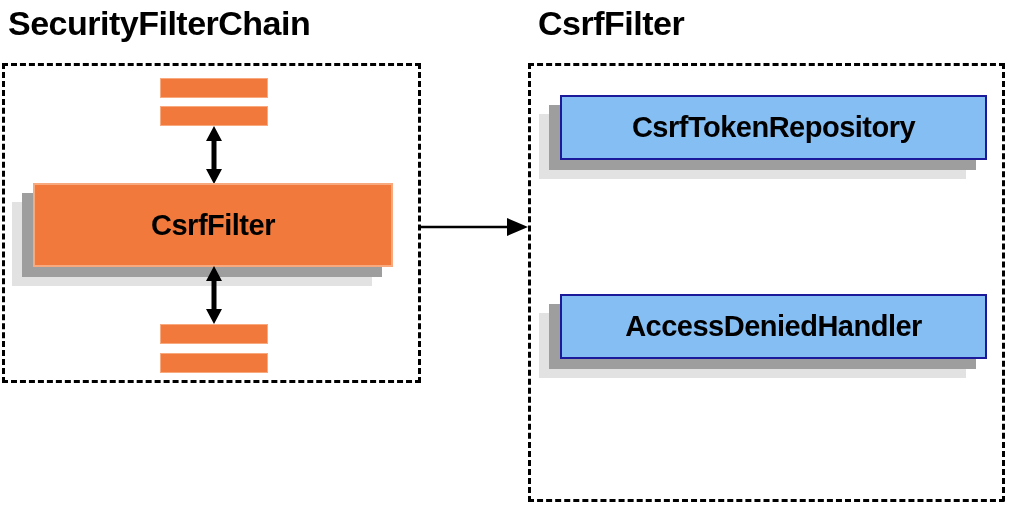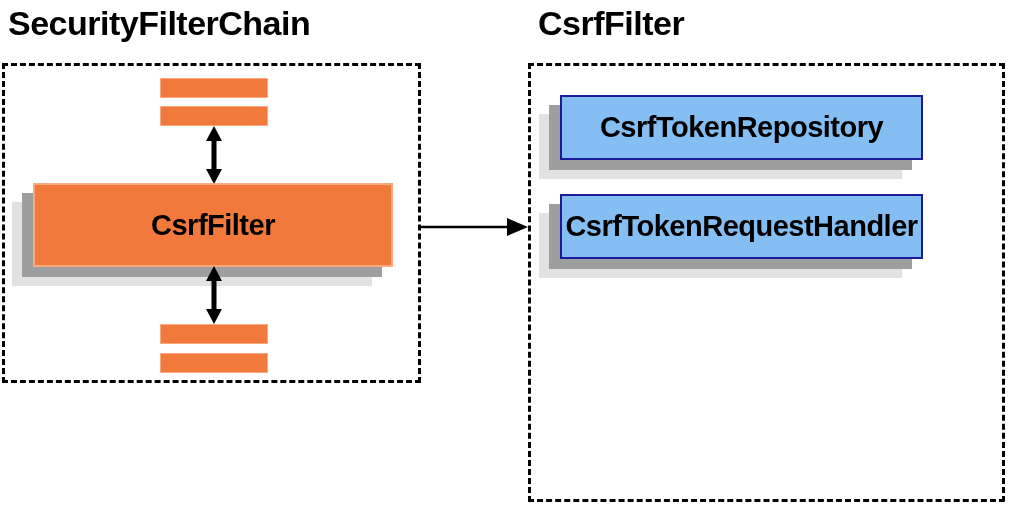--- a/index.html
+++ b/index.html
@@ -66,21 +66,21 @@
     left: 33px;
     top: 183px;
     width: 360px;
     height: 84px;
     background: #F0793B;
     border: 2px solid #F8A97E;
     font-size: 29px;
   }
   .node-blue {
     left: 560px;
-    width: 363px;
+    width: 427px;
     height: 65px;
     background: #85BEF2;
     border: 2px solid #1A1A9A;
     font-size: 29px;
   }
   .blue-1 { top: 95px; }
   .blue-2 { top: 194px; }
   .blue-3 { top: 294px; }
   .blue-4 { top: 393px; }
 
@@ -123,17 +123,17 @@
   <div class="bar bar-4"></div>
 
   <svg class="arrow-svg h-arrow" width="107" height="28" viewBox="0 0 107 28">
     <line x1="0" y1="14" x2="88" y2="14" stroke="#000000" stroke-width="2.5"></line>
     <polygon points="107,14 86,5 86,23" fill="#000000"></polygon>
   </svg>
 
   <div class="node node-blue blue-1">
     <span>CsrfTokenRepository</span>
   </div>
-  <div class="node node-blue blue-2">
-    <span>CsrfTokenRequestHandler</span>
+  <div class="node node-blue blue-3">
+    <span>AccessDeniedHandler</span>
   </div>
 
 </div>
 
 </body></html>

